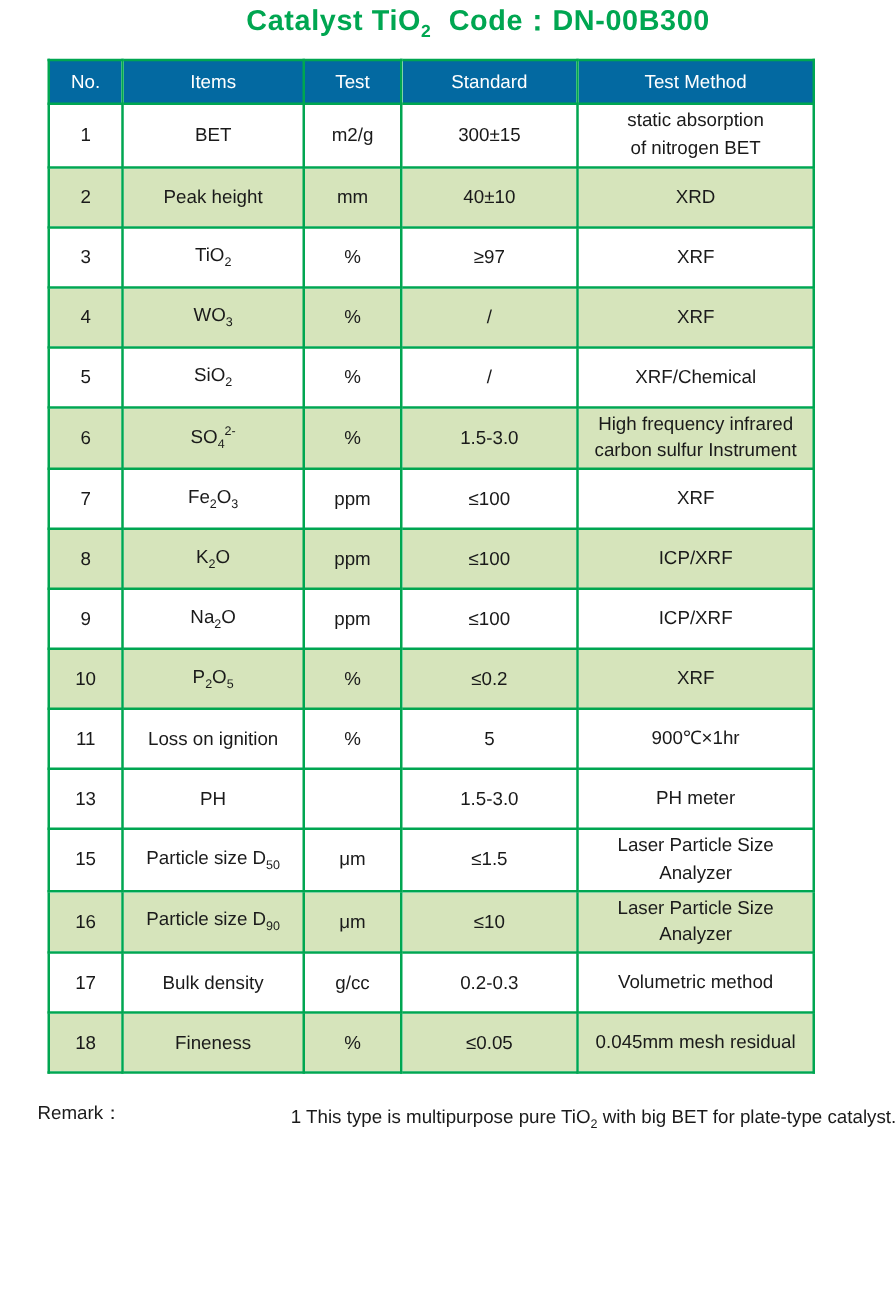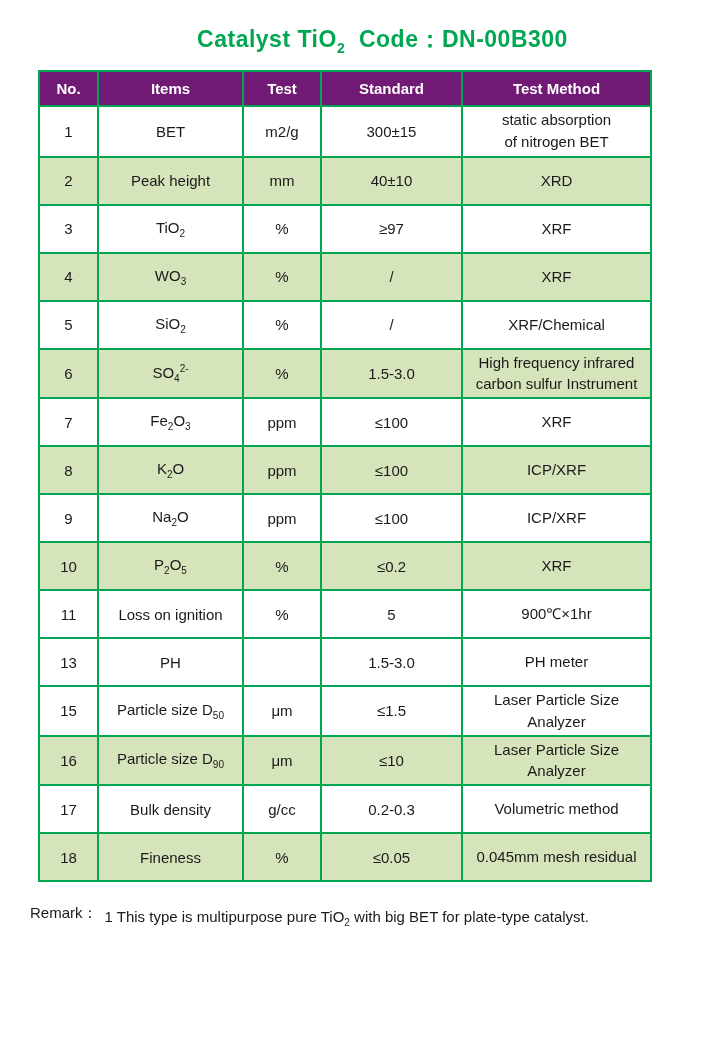--- a/index.html
+++ b/index.html
@@ -10,21 +10,21 @@
     color: #1a1a1a;
     overflow: hidden;
   }
   .page { width: 717px; height: 1053px; position: relative; }
 
   .title {
     text-align: center;
     font-size: 23px;
     font-weight: bold;
     color: #00a651;
-    padding-top: 24px;
+    padding-top: 1px;
     letter-spacing: 0.5px;
     margin-left: 48px;
   }
   .title sub { font-size: 14px; }
 
   table.spec {
     border-collapse: collapse;
     table-layout: fixed;
     width: 612px;
     margin: 14px 0 0 38px;
@@ -32,23 +32,23 @@
   table.spec th, table.spec td {
     border: 2px solid #00a651;
     text-align: center;
     vertical-align: middle;
     font-size: 15px;
     padding: 2px 4px;
     overflow: hidden;
   }
   table.spec thead tr { height: 35px; }
   table.spec th {
-    background: #701a75;
+    background: #0369a1;
     color: #ffffff;
-    font-weight: bold;
+    font-weight: normal;
     font-size: 15px;
   }
   table.spec tbody tr { height: 48px; background: #ffffff; }
   table.spec tbody tr:first-child { height: 51px; }
   table.spec tbody tr.alt { background: #d6e4bb; }
   table.spec sub { font-size: 10px; }
   table.spec sup { font-size: 10px; }
 
   .col-no { width: 59px; }
   .col-item { width: 145px; }
@@ -61,21 +61,21 @@
     display: flex;
     align-items: flex-start;
     margin: 22px 0 0 30px;
     font-size: 15px;
   }
   .remark-label {
     flex: 0 0 auto;
     margin-right: 7px;
     white-space: nowrap;
   }
-  .remark-lines { flex: 1; }
+  .remark-lines { flex: 1; text-align: right; }
   .remark-line { line-height: 26px; white-space: nowrap; }
   .remark sub { font-size: 10px; }
 </style>
 </head>
 <body>
 
 <div class="page">
 
   <div class="title">Catalyst TiO<sub>2</sub>&nbsp; Code：DN-00B300</div>
 

